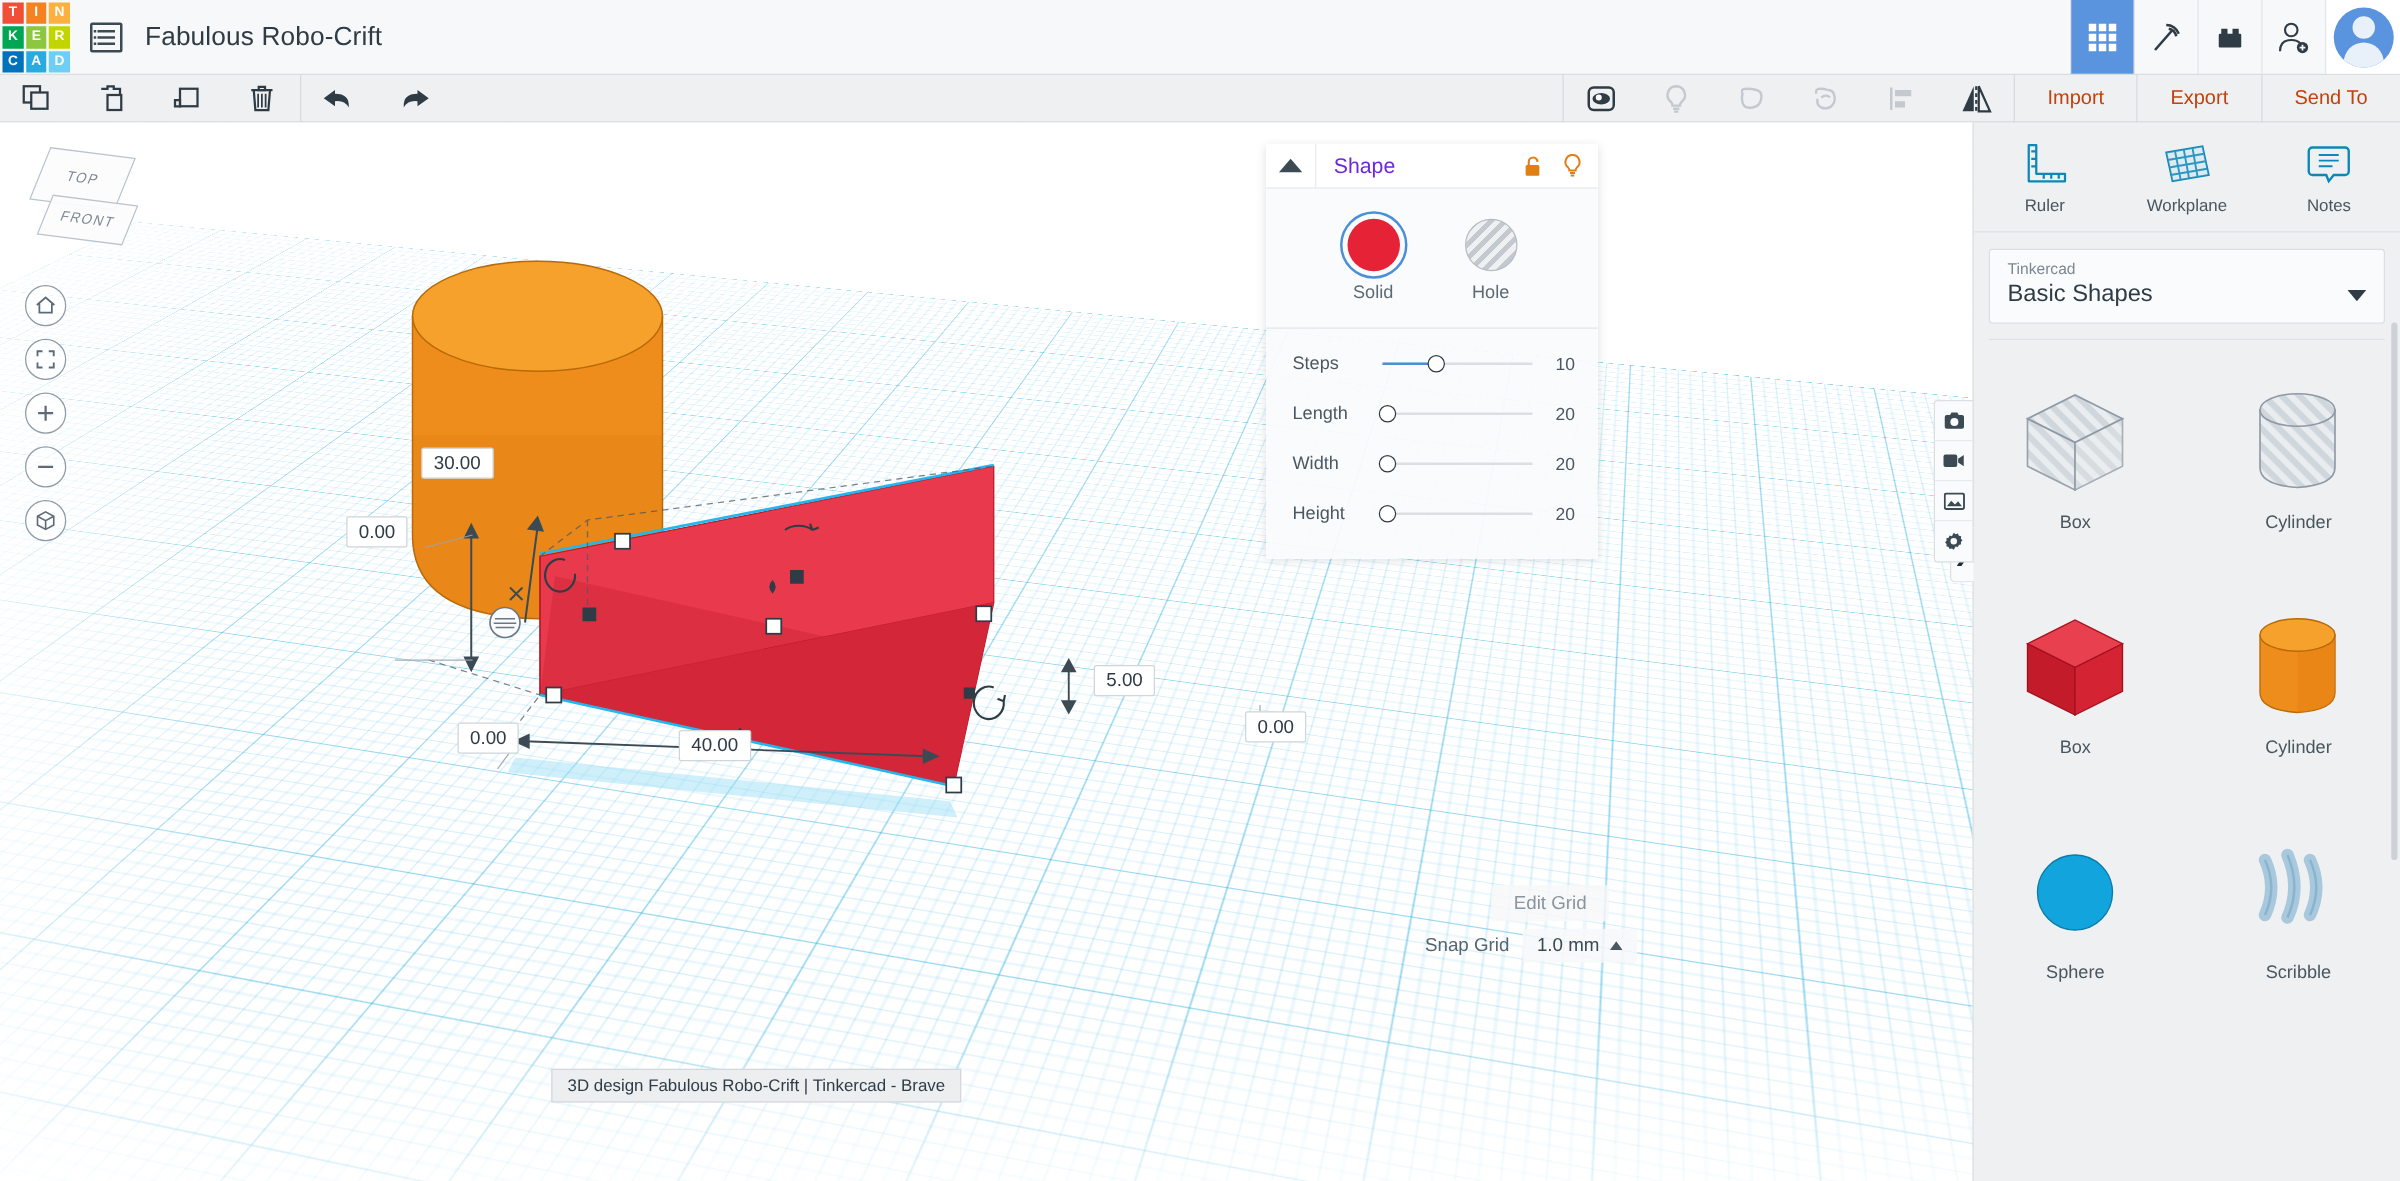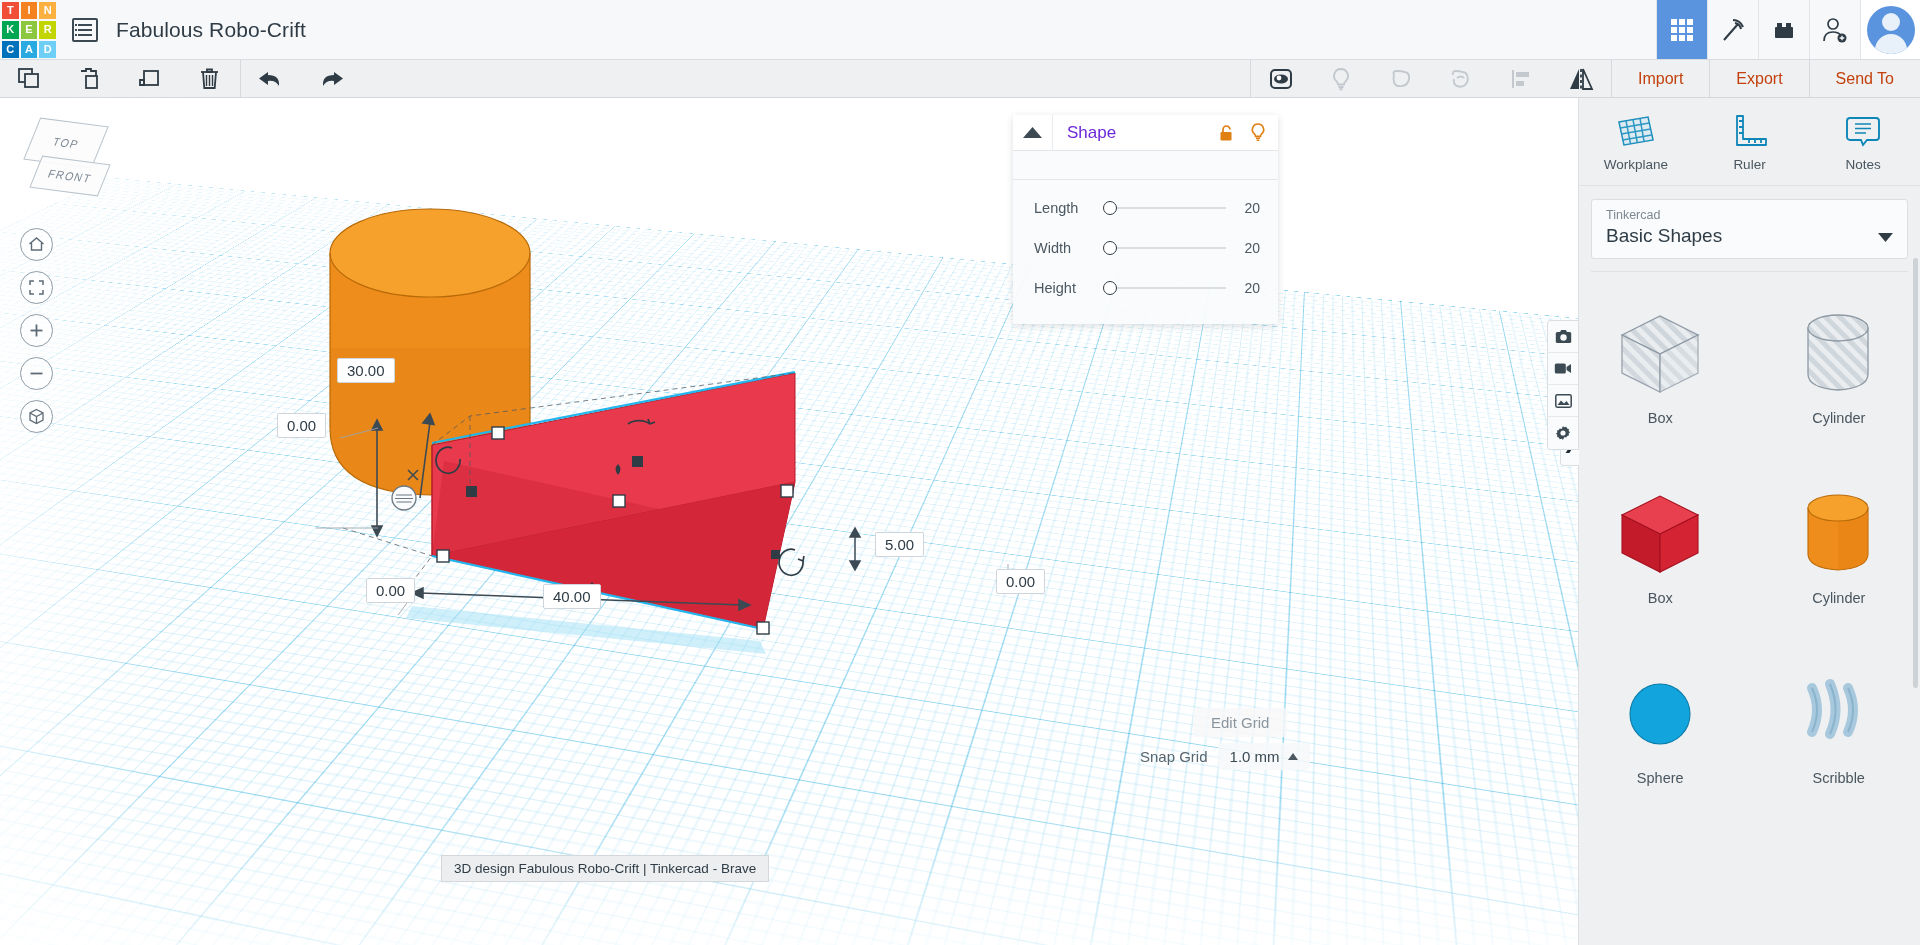--- a/index.html
+++ b/index.html
@@ -626,23 +626,42 @@
         </svg>
       </div>
       <div class="sp-headicon" style="padding-right:6px;">
         <svg width="16" height="19" viewBox="0 0 16 19">
           <path d="M8 1 a5.6 5.6 0 0 1 3.6 9.9 q-1.1 1 -1.1 2.5 h-5 q0 -1.5 -1.1 -2.5 A5.6 5.6 0 0 1 8 1z" fill="none" stroke="#e07f12" stroke-width="1.6"></path>
           <path d="M6 15.3 h4 M6.6 17.3 h2.8" stroke="#e07f12" stroke-width="1.6"></path>
         </svg>
       </div>
     </div>
     <div class="sp-body">
+      <div class="sp-swatches">
+        <div class="swatch-item">
+          <div class="swatch solid"></div>
+          <div class="swatch-label">Solid</div>
+        </div>
+        <div class="swatch-item">
+          <div class="swatch hole"></div>
+          <div class="swatch-label">Hole</div>
+        </div>
+      </div>
       <div class="sp-divider"></div>
 
 
+      <div class="prop-row">
+        <div class="prop-label">Steps</div>
+        <div class="prop-slider">
+          <div class="prop-track"></div>
+          <div class="prop-fill" style="width:36%;"></div>
+          <div class="prop-knob" style="left:36%;"></div>
+        </div>
+        <div class="prop-value">10</div>
+      </div>
 
       <div class="prop-row">
         <div class="prop-label">Length</div>
         <div class="prop-slider">
           <div class="prop-track"></div>
           <div class="prop-knob" style="left:3%;"></div>
         </div>
         <div class="prop-value">20</div>
       </div>
 
@@ -693,39 +712,39 @@
       <div class="float-tool">
         <svg width="16" height="16" viewBox="0 0 16 16">
           <path d="M8 1.2 l1.5 1.1 1.8 -.5 .8 1.7 1.8 .5 -.2 1.9 1.3 1.3 -1.3 1.3 .2 1.9 -1.8 .5 -.8 1.7 -1.8 -.5 L8 14.8 6.5 13.7 4.7 14.2 3.9 12.5 2.1 12 2.3 10.1 1 8.8 2.3 7.5 2.1 5.6 3.9 5.1 4.7 3.4 6.5 3.9 Z" fill="#3c4a54"></path>
           <circle cx="8" cy="8" r="2.6" fill="#fafbfc"></circle>
         </svg>
       </div>
     </div>
 
     <div class="rb-tools">
       <div class="rb-tool">
+        <svg width="40" height="38" viewBox="0 0 40 38">
+          <g stroke="#0f86b8" stroke-width="1.8" fill="none" stroke-linejoin="round">
+            <path d="M7 4 L13 4 L13 27 L36 27 L36 33 L7 33 Z"></path>
+            <path d="M13 9 h-4 M13 15 h-4 M13 21 h-4"></path>
+            <path d="M19 27 v4 M25 27 v4 M31 27 v4"></path>
+          </g>
+        </svg>
+        <div class="rb-tool-label">Ruler</div>
+      </div>
+      <div class="rb-tool">
         <svg width="42" height="38" viewBox="0 0 42 38">
           <g stroke="#0f86b8" stroke-width="1.5" fill="none">
             <path d="M4 10 L33 5 L38 28 L9 33 Z"></path>
             <path d="M11 8.8 L15.5 31.6 M18 7.6 L22.2 30.4 M25 6.4 L29 29.2"></path>
             <path d="M5.2 16 L34.3 11 M6.3 22 L35.6 17 M7.5 28 L36.8 23"></path>
           </g>
           <path d="M4 10 L33 5 L38 28 L9 33 Z" fill="#9ad8ef" opacity="0.22"></path>
         </svg>
         <div class="rb-tool-label">Workplane</div>
-      </div>
-      <div class="rb-tool">
-        <svg width="40" height="38" viewBox="0 0 40 38">
-          <g stroke="#0f86b8" stroke-width="1.8" fill="none" stroke-linejoin="round">
-            <path d="M7 4 L13 4 L13 27 L36 27 L36 33 L7 33 Z"></path>
-            <path d="M13 9 h-4 M13 15 h-4 M13 21 h-4"></path>
-            <path d="M19 27 v4 M25 27 v4 M31 27 v4"></path>
-          </g>
-        </svg>
-        <div class="rb-tool-label">Ruler</div>
       </div>
       <div class="rb-tool">
         <svg width="38" height="38" viewBox="0 0 38 38">
           <path d="M6 6 h26 a3 3 0 0 1 3 3 v16 a3 3 0 0 1 -3 3 h-9 l-4 5 l-2 -5 h-11 a3 3 0 0 1 -3 -3 V9 a3 3 0 0 1 3 -3z" fill="none" stroke="#0f86b8" stroke-width="1.9"></path>
           <g stroke="#0f86b8" stroke-width="1.5">
             <path d="M11 12 h16 M11 16.5 h16 M11 21 h11"></path>
           </g>
         </svg>
         <div class="rb-tool-label">Notes</div>
       </div>

